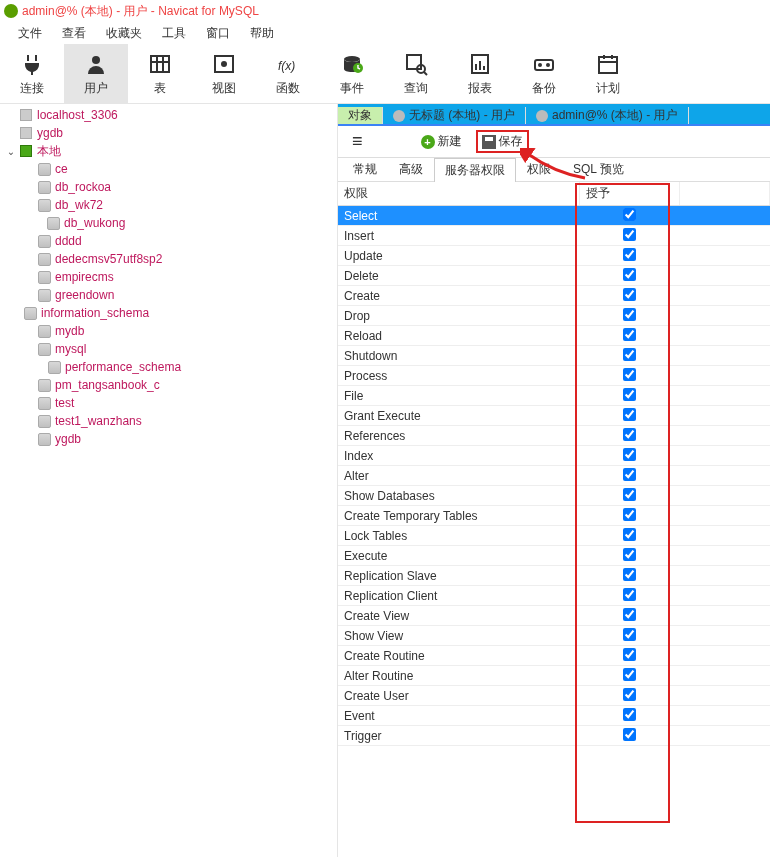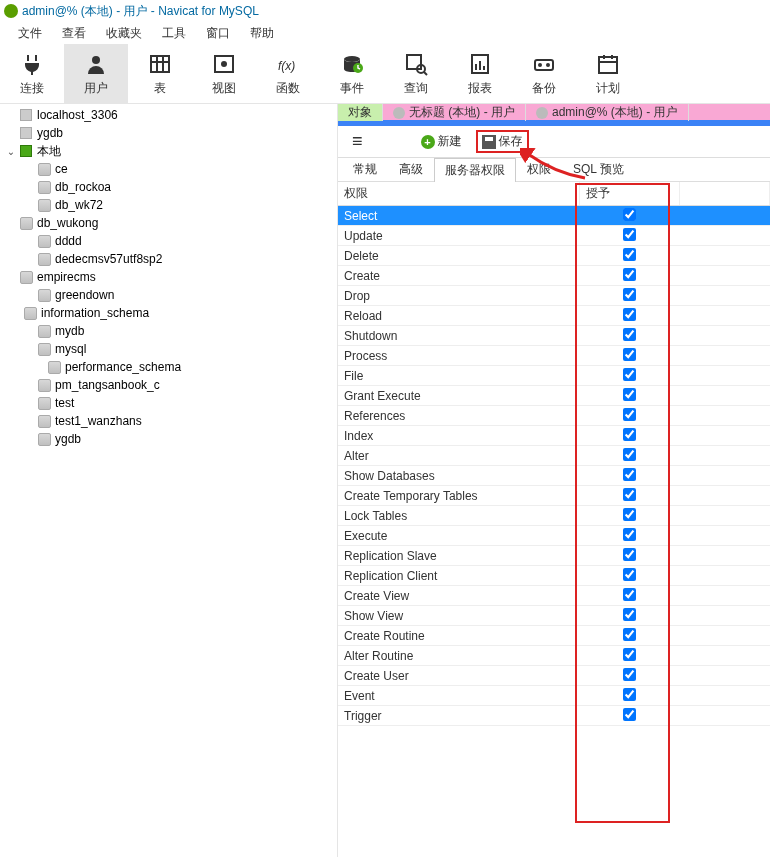--- a/index.html
+++ b/index.html
@@ -1,21 +1,21 @@
 <!DOCTYPE html>
 <html><head>
 <meta charset="utf-8">
 <style>
 * { margin: 0; padding: 0; box-sizing: border-box; font-family: "Microsoft YaHei", "Segoe UI", Arial, sans-serif; font-size: 12px; }
 body { background: #fff; color: #333; width: 770px; height: 857px; overflow: hidden; position: relative; }
 
 
 .titlebar { height: 22px; display: flex; align-items: center; padding: 0 4px; background: #fff; }
 .titlebar .app-icon { width: 14px; height: 14px; background: #5a9e00; border-radius: 50%; margin-right: 4px; display: inline-block; }
-.titlebar span { font-size: 12px; color: #0369a1; }
+.titlebar span { font-size: 12px; color: #ef4444; }
 
 
 .menubar { height: 22px; display: flex; align-items: center; padding: 0 8px; gap: 0; background: #fff; }
 .menubar .menuitem { padding: 2px 10px; cursor: default; }
 
 
 .toolbar { height: 60px; display: flex; align-items: center; background: #fff; border-bottom: 1px solid #e5e5e5; }
 .toolbar .tbtn { width: 64px; height: 60px; display: flex; flex-direction: column; align-items: center; justify-content: center; cursor: pointer; }
 .toolbar .tbtn.active { background: #e5e5e5; }
 .toolbar .icon { width: 28px; height: 28px; display: flex; align-items: center; justify-content: center; font-size: 22px; color: #333; }
@@ -23,26 +23,26 @@
 
 
 .main { display: flex; height: calc(857px - 22px - 22px - 60px); }
 .sidebar { width: 338px; border-right: 1px solid #e5e5e5; overflow: auto; padding: 2px 0; }
 .tree-item { display: flex; align-items: center; height: 18px; padding: 0 4px; cursor: default; }
 .tree-item .caret { width: 14px; text-align: center; color: #555; font-size: 10px; }
 .tree-item .ticon { width: 16px; height: 16px; margin-right: 3px; display: inline-flex; align-items: center; justify-content: center; }
 .conn-icon { width: 12px; height: 12px; background: #ccc; border: 1px solid #aaa; }
 .conn-icon.green { background: #4aa818; border-color: #2e7a0a; }
 .db-icon { width: 13px; height: 13px; border-radius: 2px; background: linear-gradient(#d8d8d8,#c0c0c0); border: 1px solid #aaa; }
-.tree-item .txt { font-size: 12px; color: #000000; }
+.tree-item .txt { font-size: 12px; color: #be185d; }
 
 .content { flex: 1; display: flex; flex-direction: column; }
 
 
-.tabs-row { height: 22px; display: flex; align-items: flex-start; border-bottom: 6px solid #3b82f6; background: #f9a8d4; }
+.tabs-row { height: 22px; display: flex; align-items: flex-end; border-bottom: 2px solid #3b82f6; background: #0ea5e9; }
 .tab { display: flex; align-items: center; padding: 0 10px; border-right: 1px solid #ddd; cursor: pointer; font-size: 12px; }
 .tab.active { background: #c8efad; }
 .tab .user-ico { width: 12px; height: 12px; background: #bbb; border-radius: 50%; margin-right: 4px; }
 
 
 .actionbar { height: 32px; display: flex; align-items: center; padding: 0 8px; gap: 8px; border-bottom: 1px solid #ddd; position: relative; }
 .menu-btn { font-size: 18px; color: #333; cursor: pointer; padding: 0 6px; }
 .act-btn { display: flex; align-items: center; gap: 3px; padding: 2px 6px; cursor: pointer; }
 .act-btn .plus-ico { width: 14px; height: 14px; background: #4aa818; border-radius: 50%; color: #fff; display: flex; align-items: center; justify-content: center; font-size: 11px; font-weight: bold; }
 .act-btn .save-ico { width: 14px; height: 14px; background: #555; display: inline-block; position: relative; }
@@ -227,42 +227,42 @@
         </span>
         <span class="txt">db_rockoa</span>
       </div>
       <div class="tree-item" style="padding-left: 22px;">
         <span class="caret"></span>
         <span class="ticon">
           <span class="db-icon"></span>
         </span>
         <span class="txt">db_wk72</span>
       </div>
-      <div class="tree-item" style="padding-left: 4px;">
+      <div class="tree-item" style="padding-left: 31px;">
         <span class="caret"></span>
         <span class="ticon">
           <span class="db-icon"></span>
         </span>
         <span class="txt">db_wukong</span>
       </div>
       <div class="tree-item" style="padding-left: 22px;">
         <span class="caret"></span>
         <span class="ticon">
           <span class="db-icon"></span>
         </span>
         <span class="txt">dddd</span>
       </div>
       <div class="tree-item" style="padding-left: 22px;">
         <span class="caret"></span>
         <span class="ticon">
           <span class="db-icon"></span>
         </span>
         <span class="txt">dedecmsv57utf8sp2</span>
       </div>
-      <div class="tree-item" style="padding-left: 4px;">
+      <div class="tree-item" style="padding-left: 22px;">
         <span class="caret"></span>
         <span class="ticon">
           <span class="db-icon"></span>
         </span>
         <span class="txt">empirecms</span>
       </div>
       <div class="tree-item" style="padding-left: 22px;">
         <span class="caret"></span>
         <span class="ticon">
           <span class="db-icon"></span>
@@ -368,20 +368,25 @@
           <th style="width:90px"></th>
         </tr>
           </thead>
         <tbody id="permbody">
             <tr class="selected">
               <td>Select</td>
               <td class="grant"><input type="checkbox" checked="" style=""></td>
               <td></td>
             </tr>
             <tr>
+              <td>Insert</td>
+              <td class="grant"><input type="checkbox" checked="" style=""></td>
+              <td></td>
+            </tr>
+            <tr>
               <td>Update</td>
               <td class="grant"><input type="checkbox" checked="" style=""></td>
               <td></td>
             </tr>
             <tr>
               <td>Delete</td>
               <td class="grant"><input type="checkbox" checked="" style=""></td>
               <td></td>
             </tr>
             <tr>

